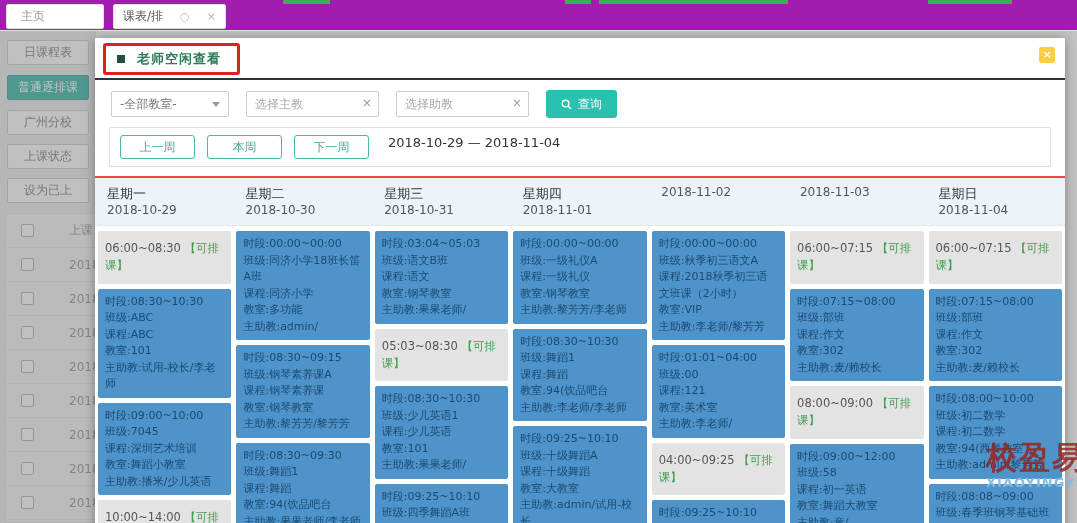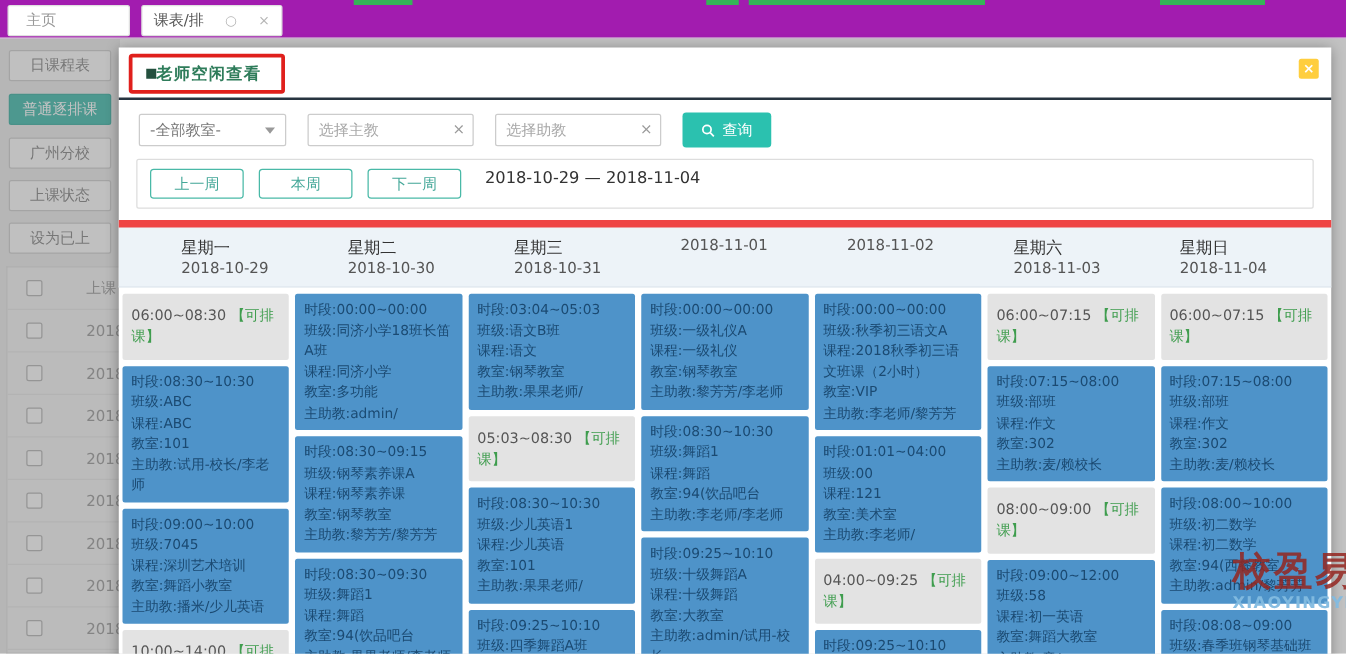--- a/index.html
+++ b/index.html
@@ -31,21 +31,21 @@
 
   .dim{position:absolute;top:31px;left:0;right:0;bottom:0;background:rgba(120,120,120,.45);z-index:3;}
 
   
   .modal{position:absolute;left:95px;top:38px;width:970px;height:500px;background:#fff;z-index:4;
          box-shadow:0 1px 10px rgba(0,0,0,.35);}
   .modal-close{position:absolute;top:9px;right:10px;width:16px;height:16px;background:#ffce3e;
                border-radius:2px;color:#fff;font-size:11px;line-height:16px;text-align:center;
                font-weight:bold;cursor:pointer;}
   .title-wrap{padding:5px 0 3px 8px;}
-  .red-box{display:inline-flex;align-items:center;gap:0;border:3px solid #e0201c;border-radius:3px;
+  .red-box{display:inline-flex;align-items:center;gap:12px;border:3px solid #e0201c;border-radius:3px;
            padding:4px 16px 4px 11px;}
   .title-square{width:8px;height:8px;background:#24503e;flex:none;}
   .title-text{font-size:13px;font-weight:bold;color:#2e7c5a;letter-spacing:1px;}
   .divider{border-bottom:2px solid #273440;}
 
   .filters{display:flex;align-items:center;gap:17px;padding:10px 0 0 16px;}
   .select-box{width:118px;height:26px;border:1px solid #ccc;border-radius:2px;display:flex;
               align-items:center;justify-content:space-between;padding:0 8px;font-size:12px;
               color:#777;background:#fff;cursor:pointer;}
   .caret{width:0;height:0;border-left:4px solid transparent;border-right:4px solid transparent;
@@ -57,22 +57,22 @@
   .clear-x{position:absolute;right:7px;top:5px;color:#9a9a9a;font-size:12px;line-height:1.3;cursor:pointer;}
   .search-btn{height:28px;background:#2bc1af;color:#fff;border:none;border-radius:3px;font-size:12px;
               display:flex;align-items:center;gap:6px;padding:0 15px;cursor:pointer;font-family:inherit;}
 
   .week-box{margin:9px 14px 0 14px;border:1px solid #ddd;border-radius:2px;padding:7px 10px;
             display:flex;align-items:flex-start;}
   .week-btn{width:75px;height:24px;border:1px solid #49b9a7;border-radius:3px;color:#45a899;
             background:#fff;font-size:12px;margin-right:12px;cursor:pointer;font-family:inherit;}
   .week-range{font-size:13px;color:#333;margin-left:7px;}
 
-  .day-header-row{display:flex;margin-top:9px;background:#edf3f8;border-top:6px solid #ef4444;
-                  border-bottom:1px solid #e0e7ee;padding-left:38px;}
+  .day-header-row{display:flex;margin-top:9px;background:#edf3f8;border-top:2px solid #ef4444;
+                  border-bottom:1px solid #e0e7ee;}
   .day-head{flex:1;padding:7px 0 8px 12px;min-width:0;}
   .day-name{font-size:13px;color:#333;}
   .day-date{font-size:12px;color:#555;margin-top:0;}
 
   .calendar{display:flex;padding:5px 3px;gap:5px;align-items:flex-start;}
   .day-col{flex:1;display:flex;flex-direction:column;gap:5px;min-width:0;}
   .card{border-radius:2px;padding:5px 7px;font-size:11px;line-height:1.5;word-break:break-all;cursor:pointer;}
   .card.busy{background:#4e93c9;color:#1b4a72;}
   .card.free{background:#e3e3e3;color:#555;padding:9px 7px;font-size:11.5px;}
   .free-label{color:#3f9d4e;}
@@ -198,27 +198,27 @@
       </div>
       <div class="day-head">
         <div class="day-name">星期二</div>
         <div class="day-date">2018-10-30</div>
       </div>
       <div class="day-head">
         <div class="day-name">星期三</div>
         <div class="day-date">2018-10-31</div>
       </div>
       <div class="day-head">
+        <div class="day-name">星期四</div>
         <div class="day-date">2018-11-01</div>
       </div>
       <div class="day-head">
         <div class="day-date">2018-11-02</div>
       </div>
       <div class="day-head">
-        <div class="day-name">星期六</div>
         <div class="day-date">2018-11-03</div>
       </div>
       <div class="day-head">
         <div class="day-name">星期日</div>
         <div class="day-date">2018-11-04</div>
       </div>
     </div>
   <div class="calendar">
       <div class="day-col">
         <div class="card free"><span class="free-time">06:00~08:30 </span><span class="free-label">【可排课】</span></div>

